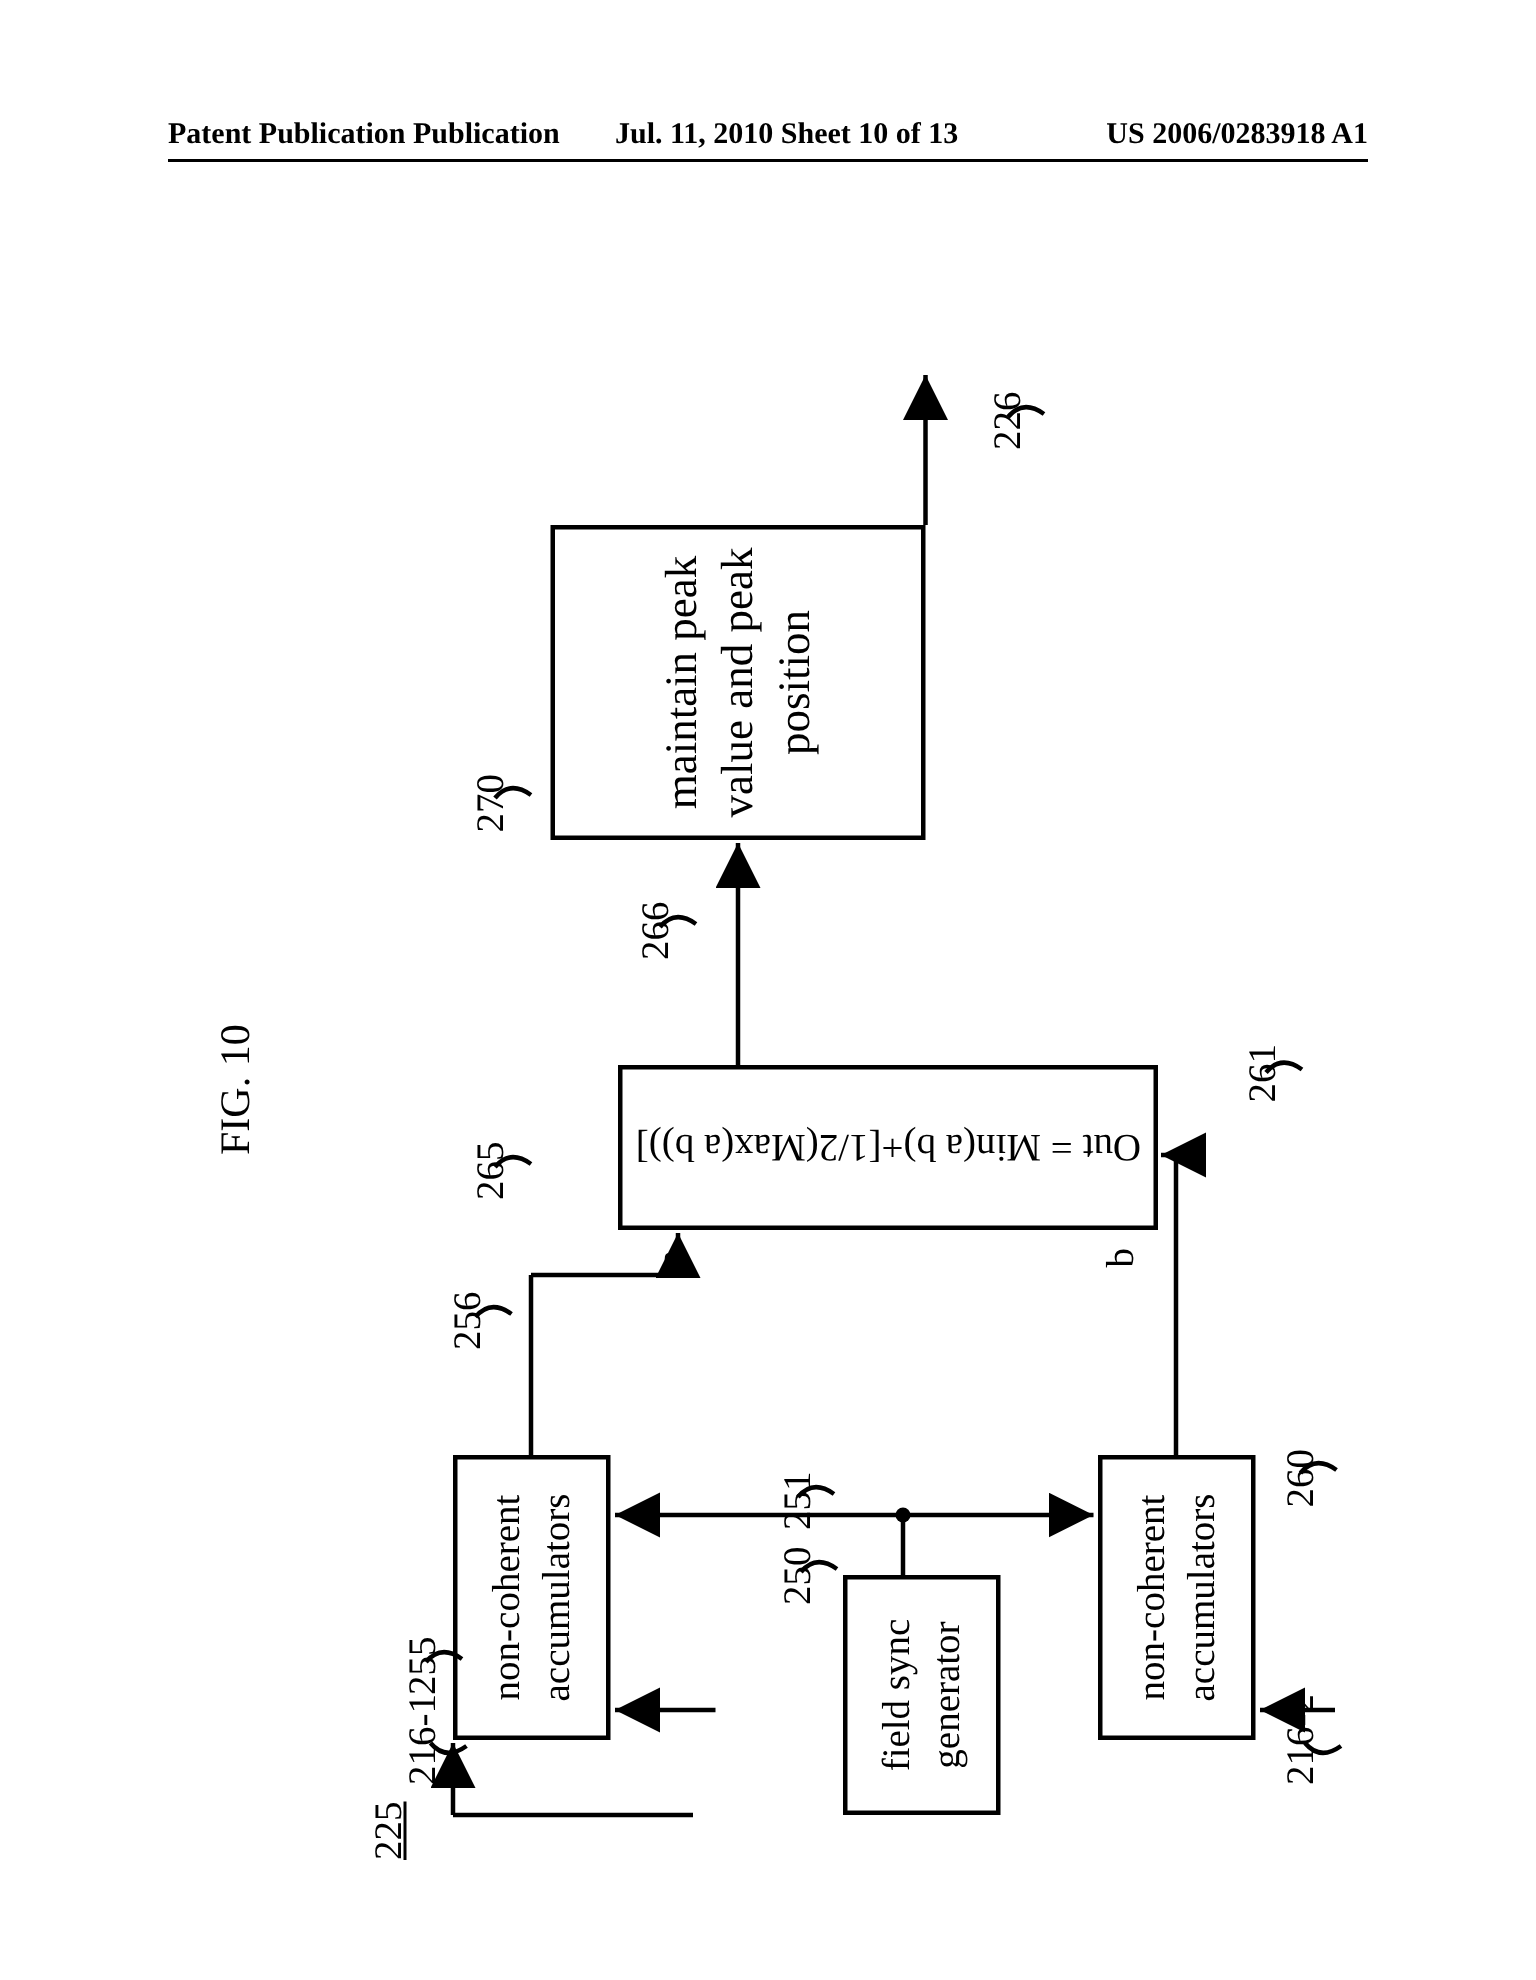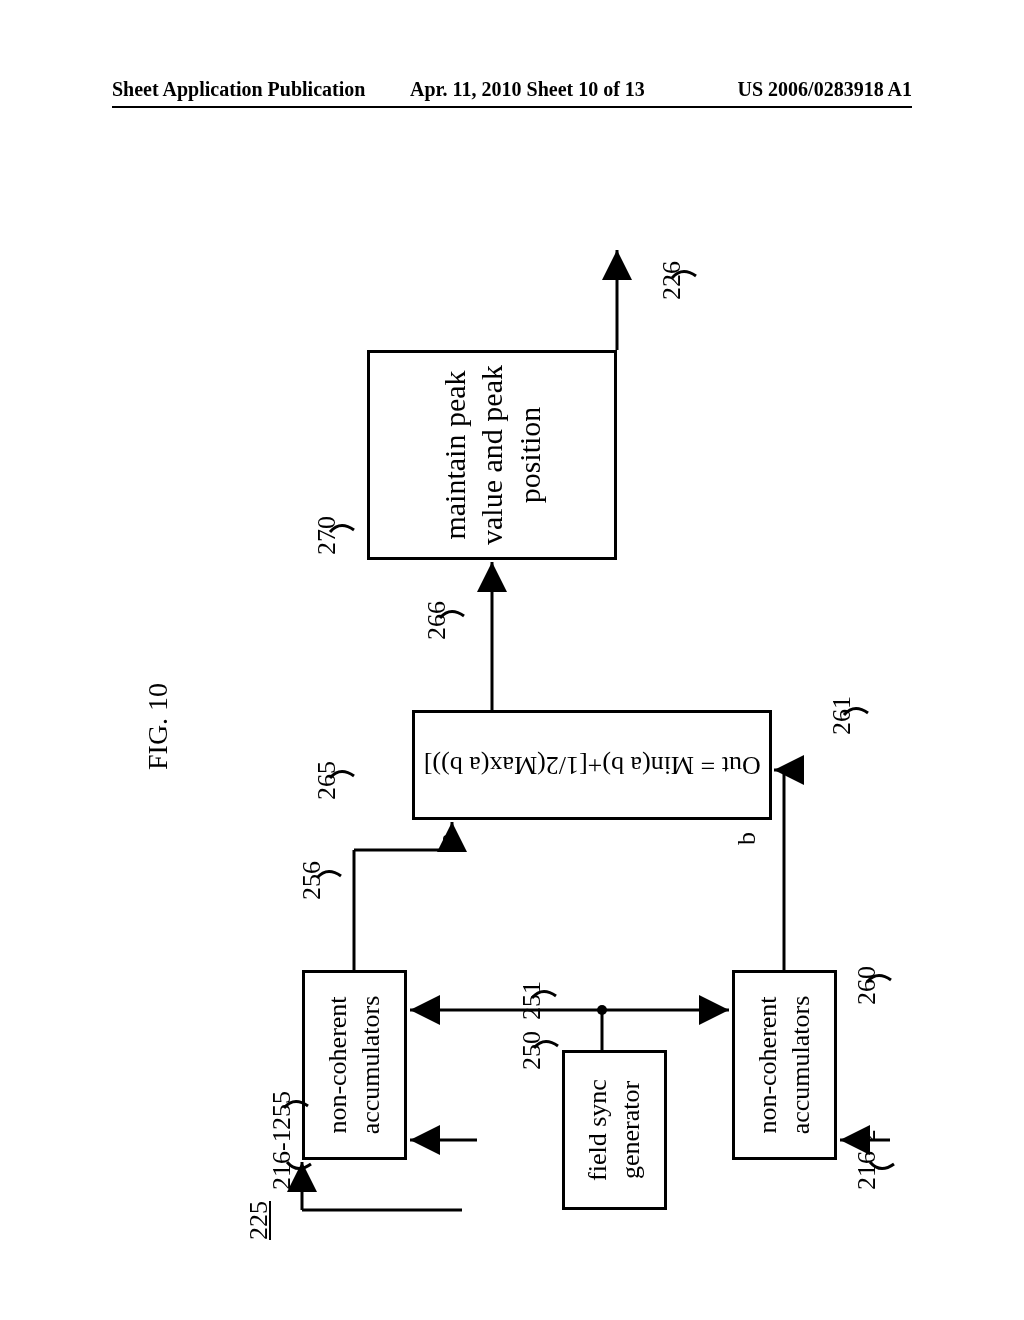--- a/index.html
+++ b/index.html
@@ -97,22 +97,22 @@
   line.shaft { stroke: #000; stroke-width: 3; }
   path.hook  { stroke: #000; stroke-width: 3; fill: none; }
   circle.node { fill: #000; }
 </style>
 </head>
 <body>
 
 <div class="page">
 
   <div class="header">
-    <span class="left">Sheet Application Publication</span>
-    <span class="center">Apr. 11, 2010  Sheet 10 of 13</span>
+    <span class="left">Patent Publication Publication</span>
+    <span class="center">Jul. 11, 2010  Sheet 10 of 13</span>
     <span class="right">US 2006/0283918 A1</span>
   </div>
   <div class="header-rule"></div>
 
   <div class="diagram-wrap">
     <div class="diagram">
 
       <div class="fig" style="left:500px; top:10px;">FIG. 10</div>
 
       <div class="lbl underline" style="left:30px; top:112px;">225</div>

